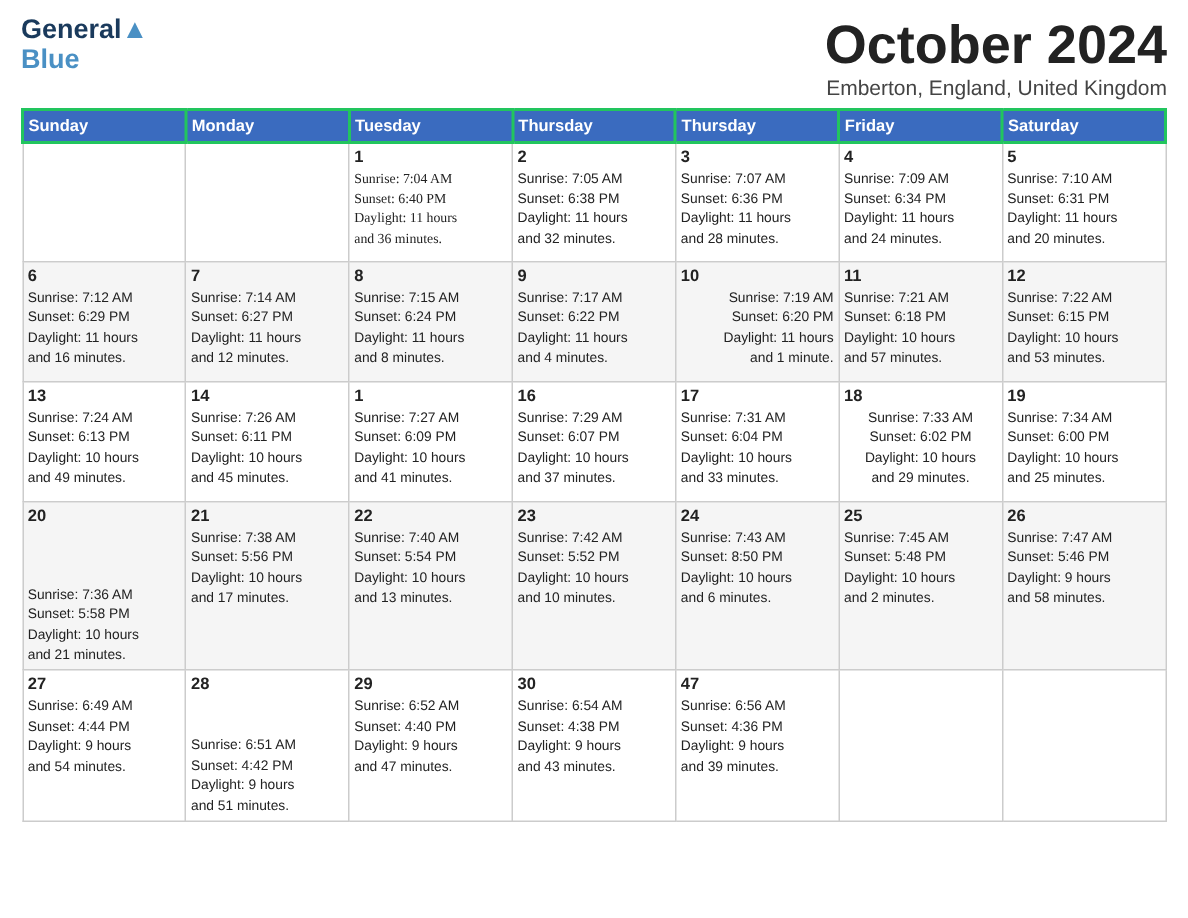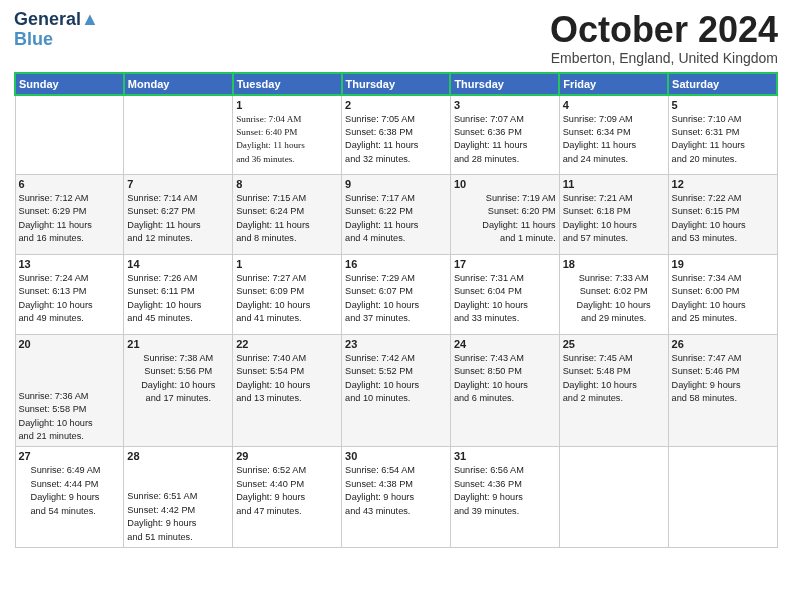--- a/index.html
+++ b/index.html
@@ -251,21 +251,21 @@
         <tr>
           <td>
             <span class="day-num">20</span>
             <div class="cell-content" style="white-space: pre-line; margin-top: 40px;">Sunrise: 7:36 AM
 Sunset: 5:58 PM
 Daylight: 10 hours
 and 21 minutes.</div>
           </td>
           <td>
             <span class="day-num">21</span>
-            <div class="cell-content" style="white-space: pre-line; text-align: center;">Sunrise: 7:38 AM
+            <div class="cell-content" style="white-space: pre-line;">Sunrise: 7:38 AM
 Sunset: 5:56 PM
 Daylight: 10 hours
 and 17 minutes.</div>
           </td>
           <td>
             <span class="day-num">22</span>
             <div class="cell-content" style="white-space: pre-line;">Sunrise: 7:40 AM
 Sunset: 5:54 PM
 Daylight: 10 hours
 and 13 minutes.</div>
@@ -295,21 +295,21 @@
             <span class="day-num">26</span>
             <div class="cell-content" style="white-space: pre-line;">Sunrise: 7:47 AM
 Sunset: 5:46 PM
 Daylight: 9 hours
 and 58 minutes.</div>
           </td>
         </tr>
         <tr>
           <td>
             <span class="day-num">27</span>
-            <div class="cell-content" style="white-space: pre-line; margin-left: 12px;">Sunrise: 6:49 AM
+            <div class="cell-content" style="white-space: pre-line;">Sunrise: 6:49 AM
 Sunset: 4:44 PM
 Daylight: 9 hours
 and 54 minutes.</div>
           </td>
           <td>
             <span class="day-num">28</span>
             <div class="cell-content" style="white-space: pre-line; margin-top: 28px;">Sunrise: 6:51 AM
 Sunset: 4:42 PM
 Daylight: 9 hours
 and 51 minutes.</div>
@@ -322,21 +322,21 @@
 and 47 minutes.</div>
           </td>
           <td>
             <span class="day-num">30</span>
             <div class="cell-content" style="white-space: pre-line;">Sunrise: 6:54 AM
 Sunset: 4:38 PM
 Daylight: 9 hours
 and 43 minutes.</div>
           </td>
           <td>
-            <span class="day-num">31</span>
+            <span class="day-num">47</span>
             <div class="cell-content" style="white-space: pre-line;">Sunrise: 6:56 AM
 Sunset: 4:36 PM
 Daylight: 9 hours
 and 39 minutes.</div>
           </td>
           <td></td>
           <td></td>
         </tr>
       </tbody>
   </table>

